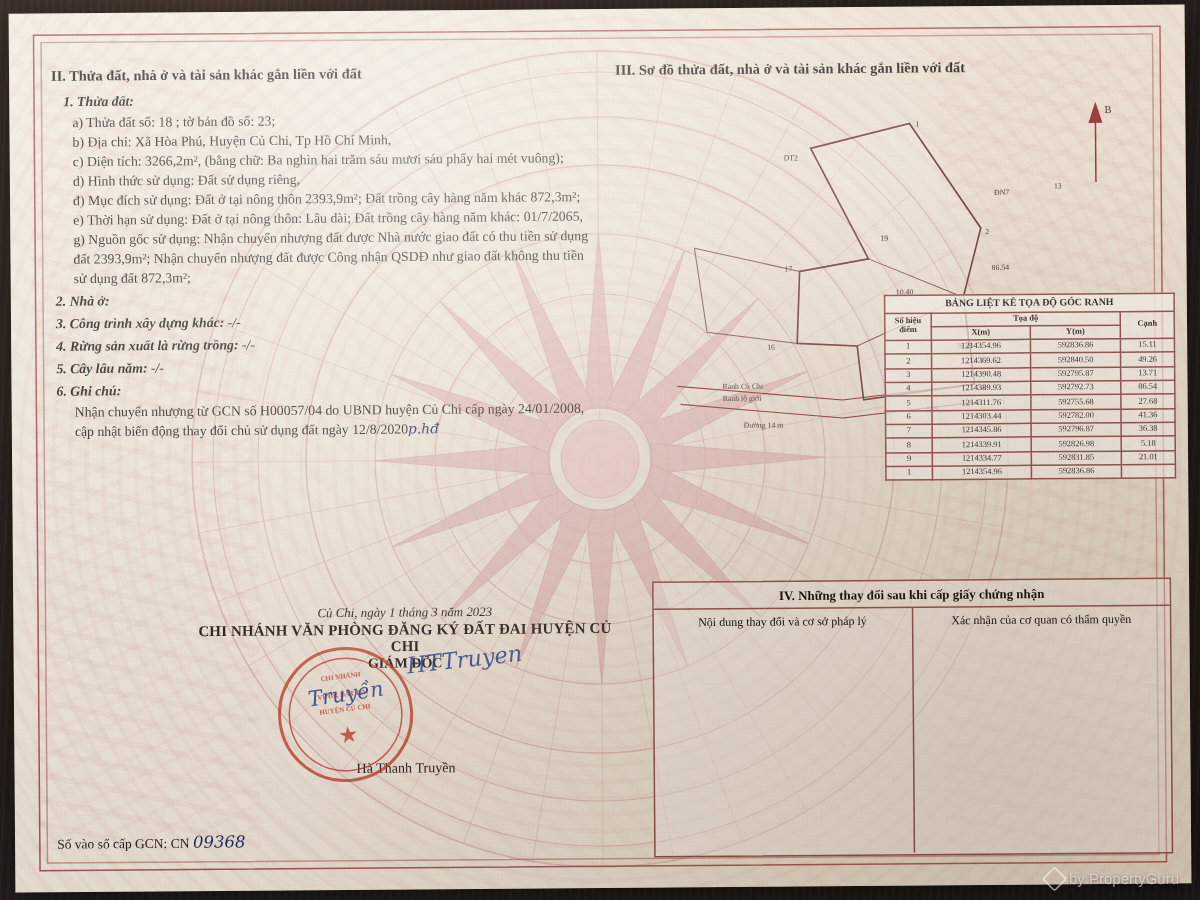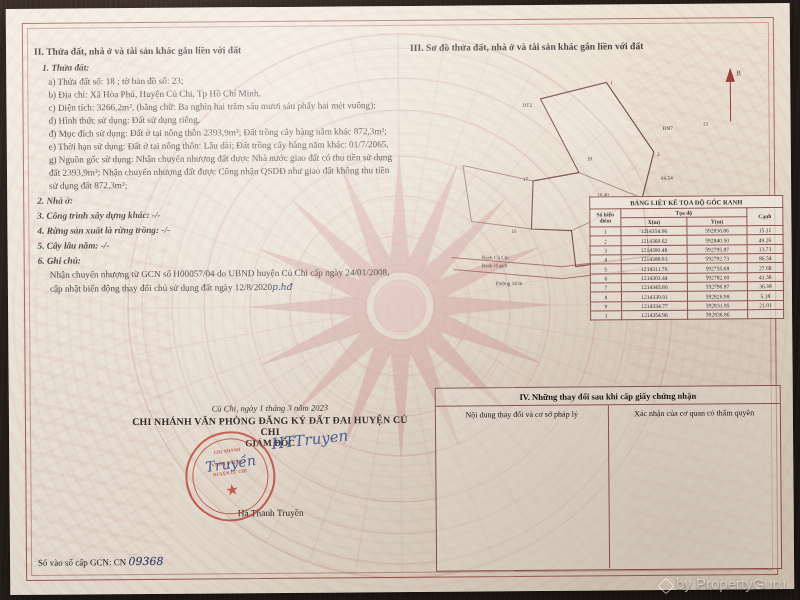--- a/index.html
+++ b/index.html
@@ -319,21 +319,21 @@
   }
 
   
   .watermark {
     position: absolute;
     right: 14px;
     bottom: 8px;
     z-index: 45;
     color: rgba(255,255,255,0.55);
     font-family: "Liberation Sans", sans-serif;
-    font-size: 15px;
+    font-size: 10px;
     display: flex;
     align-items: flex-end;
     gap: 4px;
     text-shadow: 0 1px 2px rgba(0,0,0,.5);
   }
   .wm-mark {
     display: inline-block;
     width: 10px; height: 10px;
     border: 1.4px solid rgba(255,255,255,0.6);
     border-radius: 2px;

